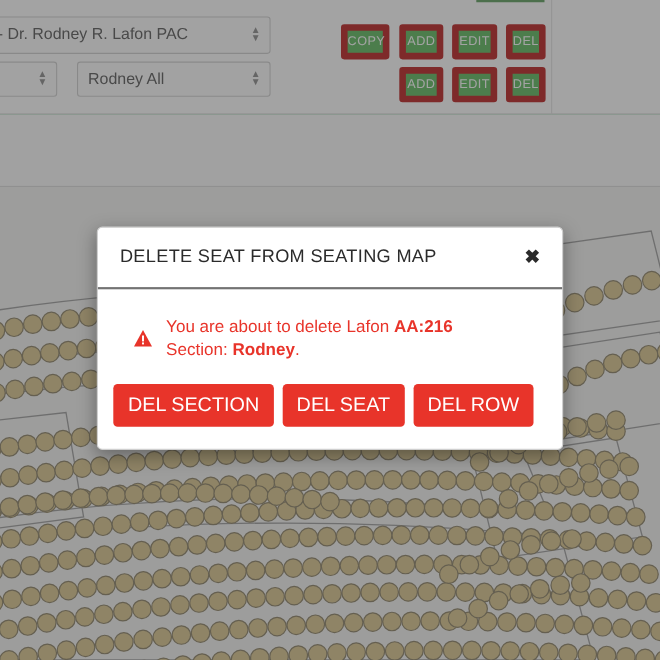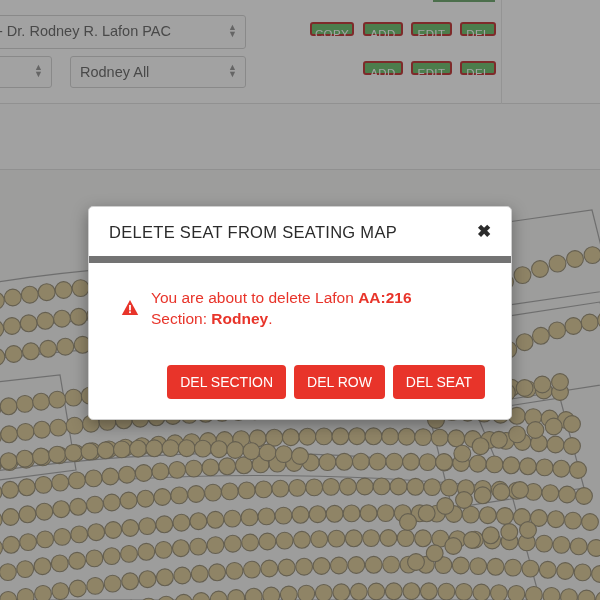--- a/index.html
+++ b/index.html
@@ -72,23 +72,23 @@
     position: absolute;
     left: 433px; top: -6px;
     width: 62px; height: 8px;
     background: #5c9e5c;
     border-radius: 2px 2px 0 0;
   }
 
   .btn-green {
     position: absolute;
     box-sizing: border-box;
-    height: 14px;
+    height: 32px;
     background: #5cb85c;
-    border: 2px solid #b91c1c;
+    border: 6px solid #b91c1c;
     border-radius: 3px;
     color: #ffffff;
     font-size: 11.5px;
     font-weight: 400;
     letter-spacing: .4px;
     text-align: center;
     line-height: 20px;
     cursor: pointer;
   }
   #b-copy  { left: 310px; top: 22px; width: 44px; }
@@ -133,21 +133,21 @@
     width: 424px;
     background: #ffffff;
     border: 1px solid #cfcfcf;
     border-radius: 5px;
     box-shadow: 0 5px 16px rgba(0,0,0,0.35);
     box-sizing: border-box;
   }
   .modal-header {
     position: relative;
     height: 56px;
-    border-bottom: 7px solid #737373;
+    border-bottom: 2px solid #737373;
     box-sizing: border-box;
   }
   .modal-title {
     position: absolute;
     left: 20px; top: 50%;
     transform: translateY(-50%);
     font-size: 16.5px;
     color: #2b2b2b;
     letter-spacing: .3px;
     white-space: nowrap;
@@ -192,26 +192,25 @@
     display: flex;
     justify-content: flex-end;
     gap: 8px;
     padding-right: 6px;
   }
   .btn-red {
     background: #e8342a;
     border: none;
     border-radius: 4px;
     color: #ffffff;
-    font-size: 14px;
+    font-size: 18px;
     font-family: "Liberation Sans", sans-serif;
     padding: 9px 13px;
     cursor: pointer;
     white-space: nowrap;
-    margin-top: 16px;
   }
 </style>
 </head>
 <body>
 
 <div id="page">
 
   <div id="map">
     <svg width="600" height="430" viewBox="0 0 600 430">
       <defs>
@@ -848,17 +847,17 @@
           <rect x="8.1" y="12.3" width="1.8" height="1.8" fill="#ffffff"></rect>
         </svg>
       </span>
       <span class="alert-text">
         <span>You are about to delete Lafon </span><b>AA:216</b><br>
         <span>Section: </span><b>Rodney</b><span>.</span>
       </span>
     </div>
     <div class="modal-actions">
       <button class="btn-red">DEL SECTION</button>
+      <button class="btn-red">DEL SEAT</button>
       <button class="btn-red">DEL ROW</button>
-      <button class="btn-red">DEL SEAT</button>
     </div>
   </div>
 </div>
 
 </body></html>

